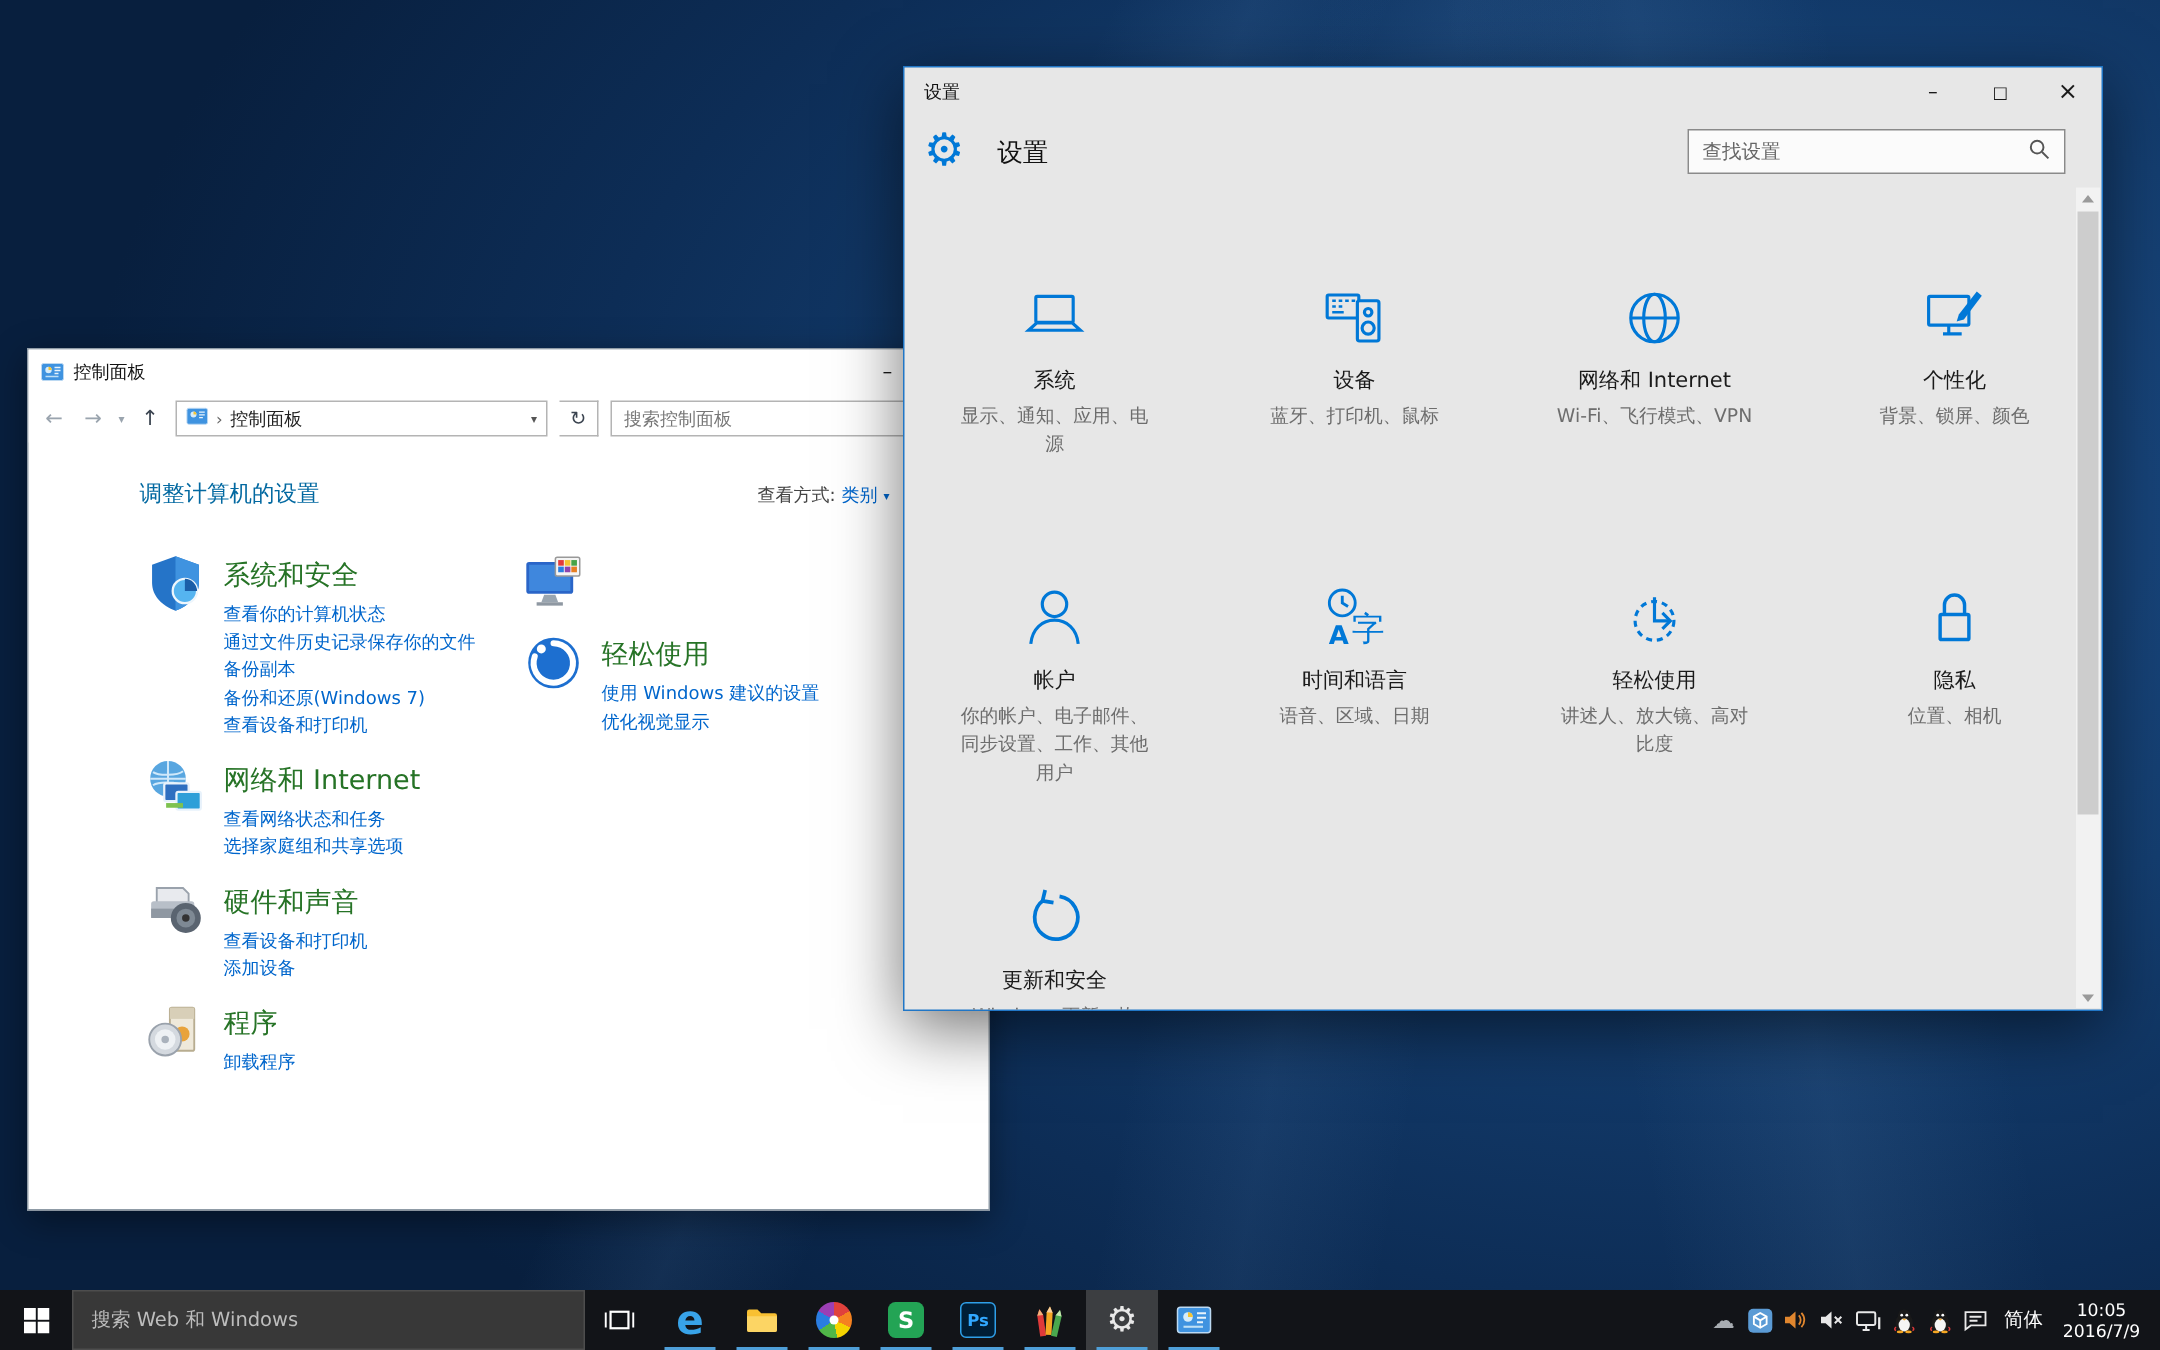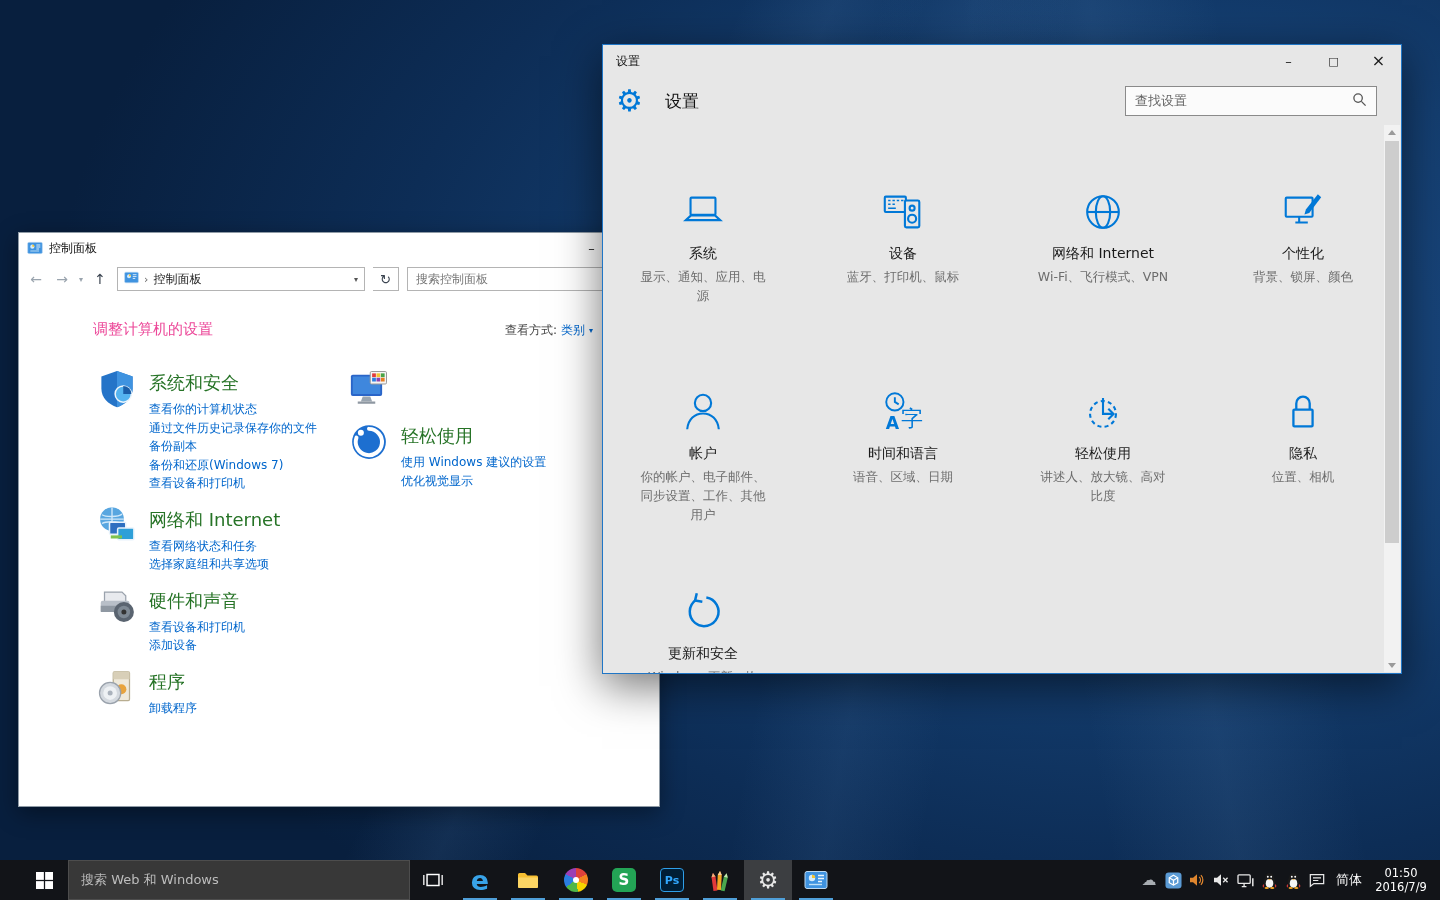--- a/index.html
+++ b/index.html
@@ -30,21 +30,21 @@
   .nav-gl{font-size:14px;color:#9aa4ae;width:18px;text-align:center;}
   .nav-gl.dark{color:#3b4450;}
   .nav-chev{font-size:8px;color:#9aa4ae;}
   .addrbar{display:flex;align-items:center;height:24px;width:248px;border:1px solid #b4b4b4;background:#fff;padding:0 6px;gap:5px;font-size:12px;color:#222;}
   .addrbar .sep{color:#666;font-size:11px;}
   .addrbar .chev{margin-left:auto;color:#555;font-size:8px;}
   .refreshbox{height:24px;width:26px;border:1px solid #b4b4b4;border-left:none;display:flex;align-items:center;justify-content:center;font-size:13px;color:#3b4450;}
   .cp-search{height:24px;width:220px;border:1px solid #b4b4b4;display:flex;align-items:center;padding:0 8px;font-size:12px;color:#777;background:#fff;}
   .cp-main{padding:25px 0 0 74px;}
   .cp-header-row{display:flex;align-items:flex-end;justify-content:space-between;padding-right:66px;}
-  .cp-header{font-size:15px;color:#ec4899;}
+  .cp-header{font-size:15px;color:#0369a1;}
   .viewby{font-size:12px;color:#444;display:flex;align-items:center;gap:4px;}
   .viewby a{color:#0066cc;text-decoration:none;}
   .viewby .tri{color:#0066cc;font-size:8px;}
   .cp-cols{display:flex;margin-top:30px;}
   .cp-col{width:252px;}
   .cp-col.right{width:250px;}
   .cp-cat{display:flex;margin-bottom:13px;}
   .cp-cat-icon{width:40px;height:40px;margin-left:4px;flex:0 0 auto;}
   .cp-cat-body{margin-left:12px;}
   .cp-cat-title{display:block;font-size:18px;color:#267326;text-decoration:none;margin:2px 0 5px;}
@@ -71,21 +71,21 @@
   .tile-sub{margin-top:4px;font-size:12.5px;line-height:19px;color:#6d6d6d;max-width:132px;}
   .s-scroll{position:absolute;top:80px;right:1px;bottom:1px;width:16px;background:#f2f2f2;}
   .s-scroll .thumb{position:absolute;top:16px;left:1px;right:1px;height:402px;background:#cdcdcd;}
   .s-scroll .arr{position:absolute;left:0;right:0;height:14px;display:flex;align-items:center;justify-content:center;}
   .s-scroll .arr.up{top:0;}
   .s-scroll .arr.down{bottom:0;}
   .tri-up{width:0;height:0;border-left:4px solid transparent;border-right:4px solid transparent;border-bottom:5px solid #9a9a9a;}
   .tri-down{width:0;height:0;border-left:4px solid transparent;border-right:4px solid transparent;border-top:5px solid #9a9a9a;}
 
   
-  #taskbar{position:absolute;left:0;bottom:0;width:1440px;height:40px;background:#121418;display:flex;align-items:stretch;z-index:50;padding-left:20px;}
+  #taskbar{position:absolute;left:0;bottom:0;width:1440px;height:40px;background:#121418;display:flex;align-items:stretch;z-index:50;}
   .tb-start{width:48px;display:flex;align-items:center;justify-content:center;}
   .tb-searchbox{width:342px;background:#383838;border:1px solid #4d4d4d;display:flex;align-items:center;padding-left:12px;}
   .tb-searchbox .ph{font-size:13px;color:#bdbdbd;}
   .tb-taskview{width:46px;display:flex;align-items:center;justify-content:center;}
   .tb-app{width:48px;display:flex;align-items:center;justify-content:center;position:relative;}
   .tb-app.active{background:#3c3e41;}
   .tb-underline{position:absolute;bottom:0;left:7px;right:7px;height:2px;background:#4f9fd8;}
   .tb-spacer{flex:1;}
   .tb-edge{color:#38a3e8;font-size:27px;font-weight:bold;line-height:1;}
   .tb-gear{color:#e8e8e8;font-size:23px;line-height:1;}
@@ -530,18 +530,18 @@
         </div>
         <div class="tray-ic">
           <svg viewBox="0 0 18 16" width="16" height="15" fill="none" stroke="#e8e8e8" stroke-width="1.4">
             <path d="M1.5 1.5h15v10h-11l-4 3z"></path>
             <path d="M4.5 5h9M4.5 8h6"></path>
           </svg>
         </div>
       </div>
     <span class="tray-ime">简体</span>
     <div class="tray-clock">
-      <div>01:50</div>
+      <div>10:05</div>
       <div>2016/7/9</div>
     </div>
     <div class="tb-sliver"></div>
   </div>
 </div>
 
 </body></html>

